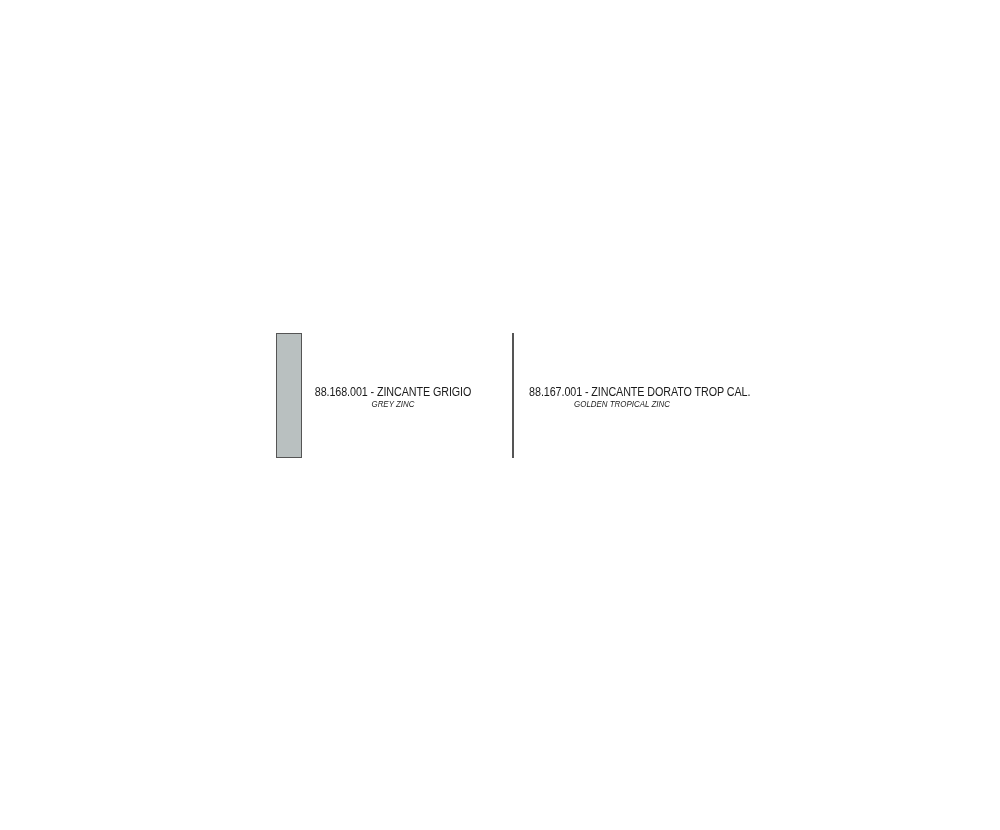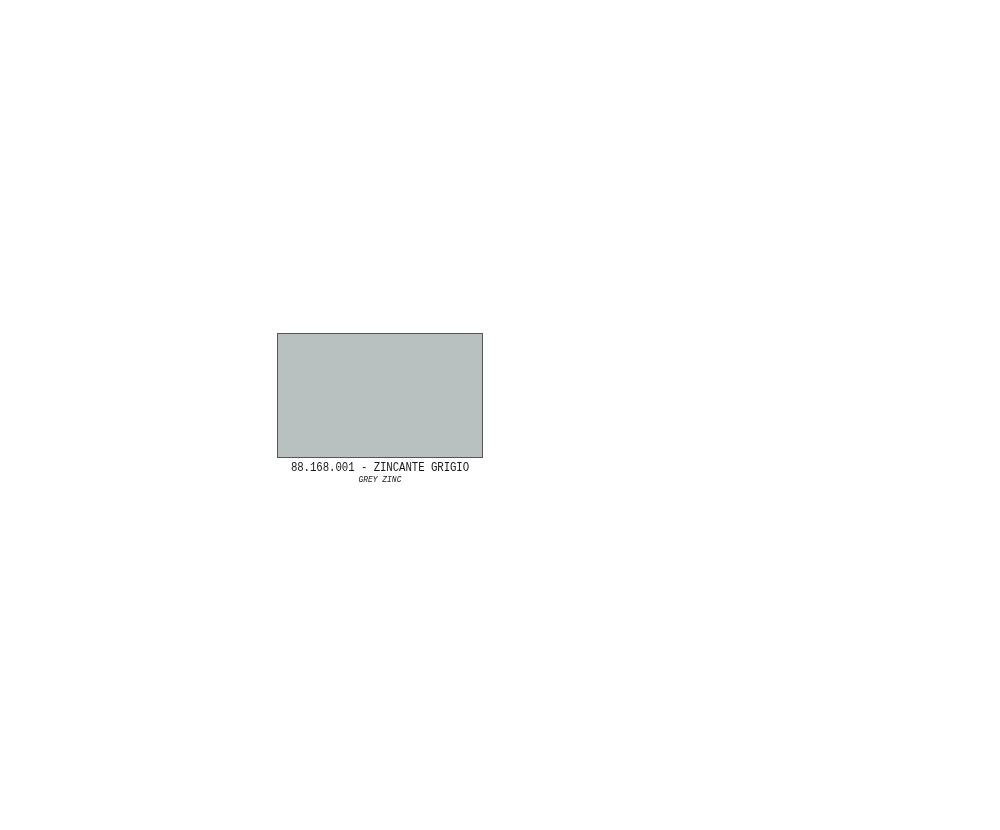--- a/index.html
+++ b/index.html
@@ -32,23 +32,22 @@
     width: 444px;
     display: flex;
     flex-direction: row;
     justify-content: space-between;
     align-items: flex-start;
   }
 
   .swatch-cell {
     width: 208px;
     display: flex;
-    flex-direction: column;
+    flex-direction: row;
     align-items: center;
-    font-family: Liberation Mono, monospace;
   }
 
   .swatch-chip {
     width: 206px;
     height: 125px;
     border: 1px solid #555555;
     box-sizing: border-box;
     display: block;
   }
 
@@ -91,16 +90,23 @@
   <div class="swatch-row">
 
     <div class="swatch-cell">
       <div class="swatch-chip" style="background-color: rgb(185, 192, 192); border-color: rgb(85, 85, 85);"></div>
       <div class="swatch-caption">
         <span class="caption-code">88.168.001 - ZINCANTE GRIGIO</span>
         <span class="caption-en">GREY ZINC</span>
       </div>
     </div>
 
+    <div class="swatch-cell">
+      <div class="swatch-chip" style="background-color: rgb(212, 173, 94); border-color: rgb(85, 85, 85);"></div>
+      <div class="swatch-caption">
+        <span class="caption-code">88.167.001 - ZINCANTE DORATO TROP CAL.</span>
+        <span class="caption-en">GOLDEN TROPICAL ZINC</span>
+      </div>
+    </div>
 
   </div>
 
 </div>
 
 </body></html>

